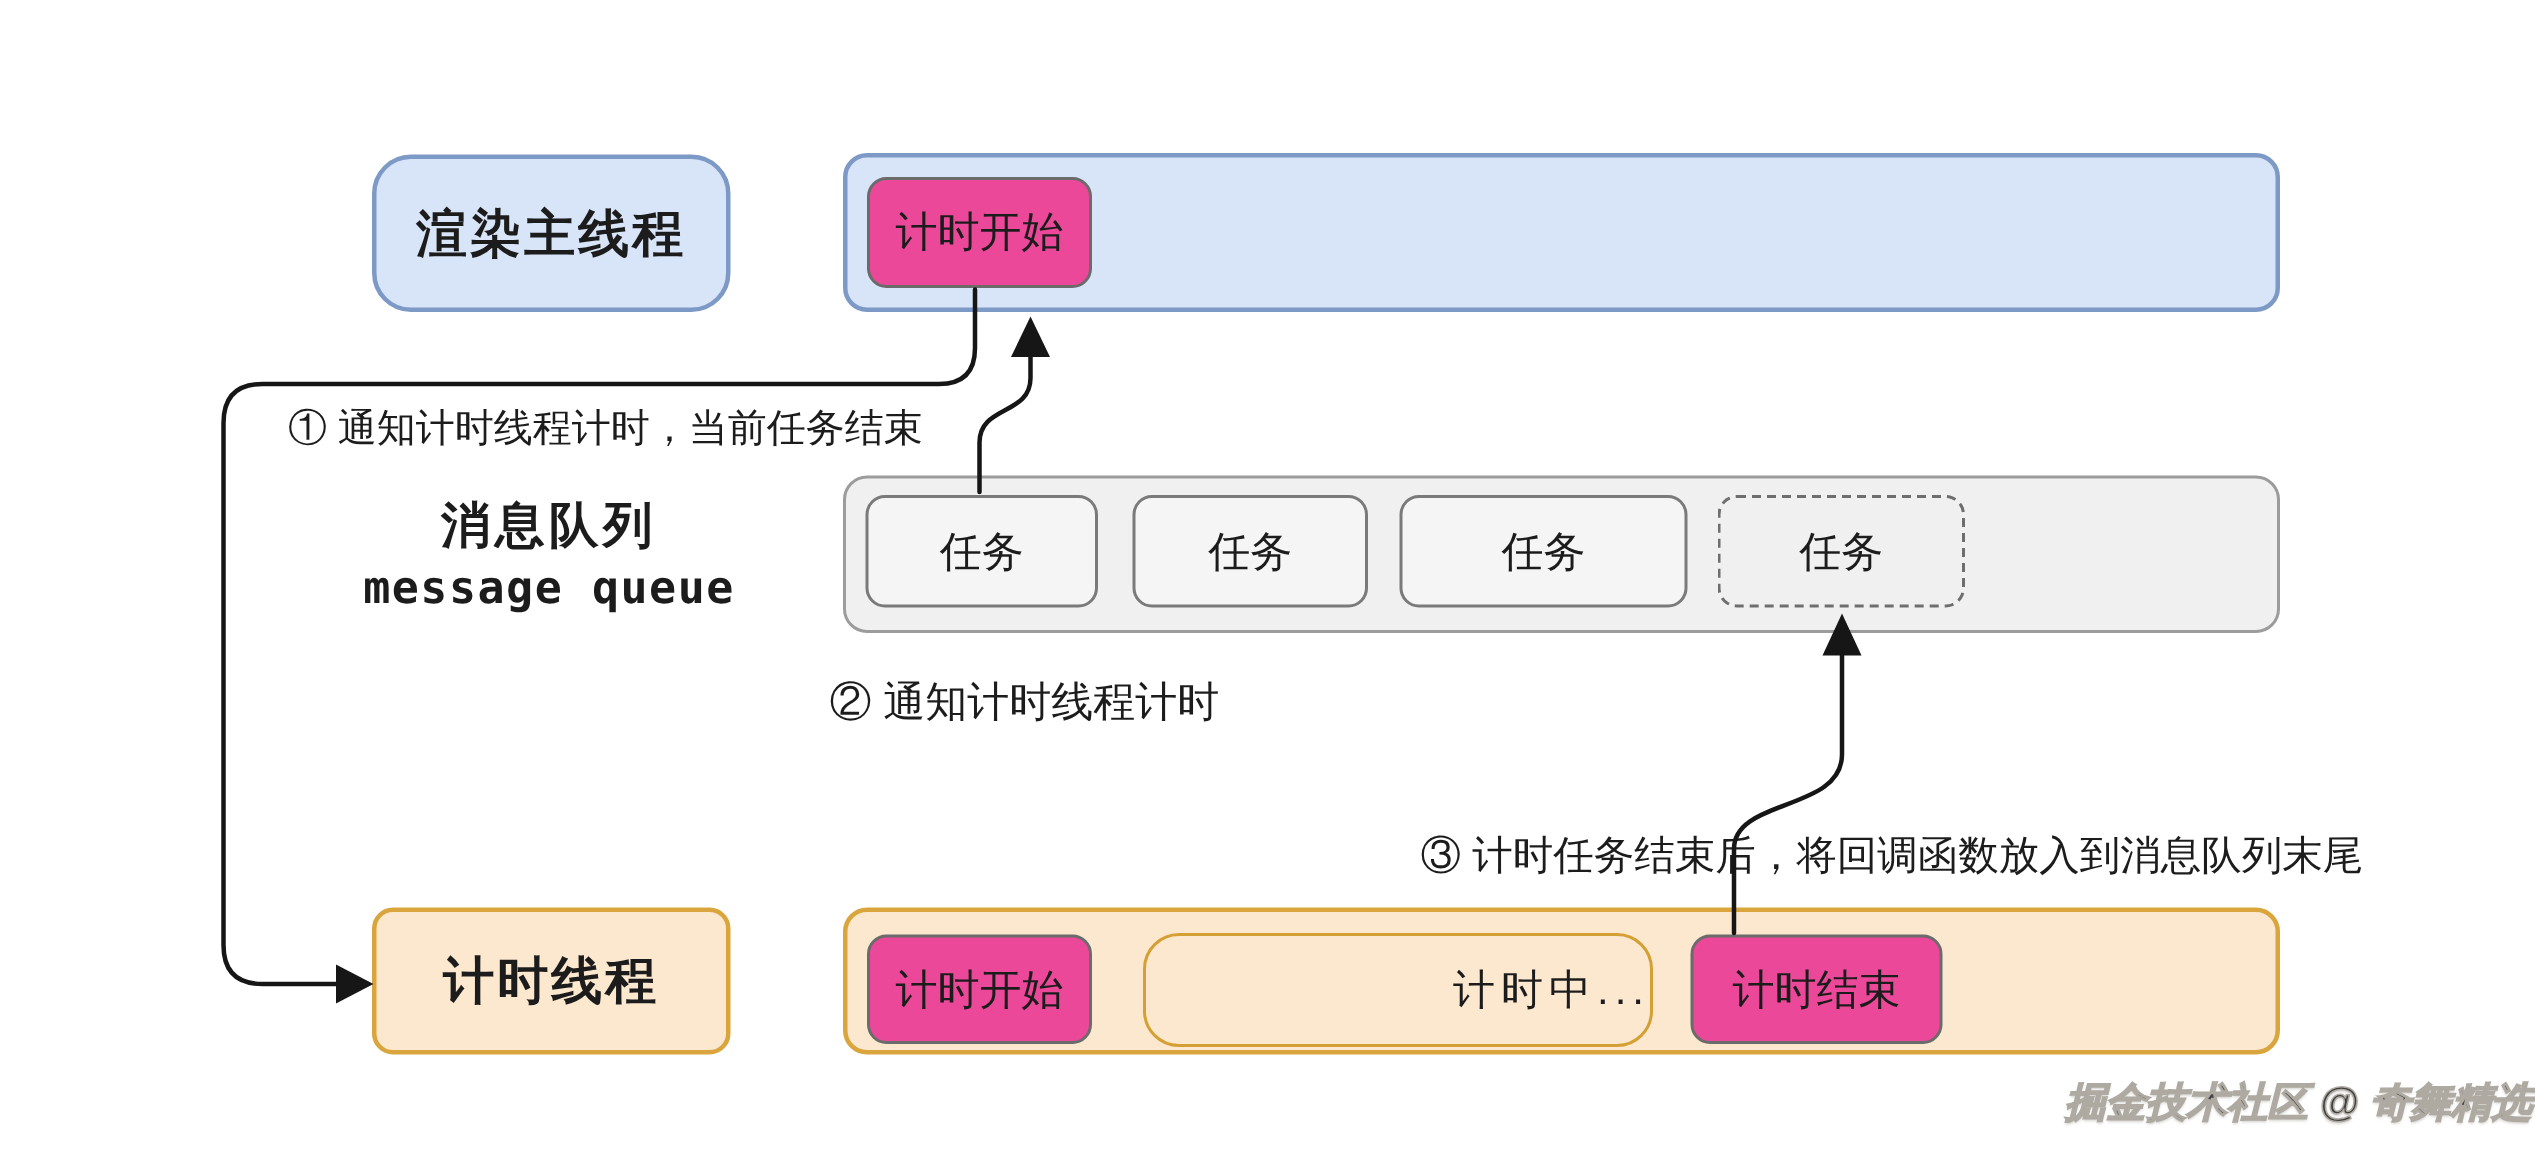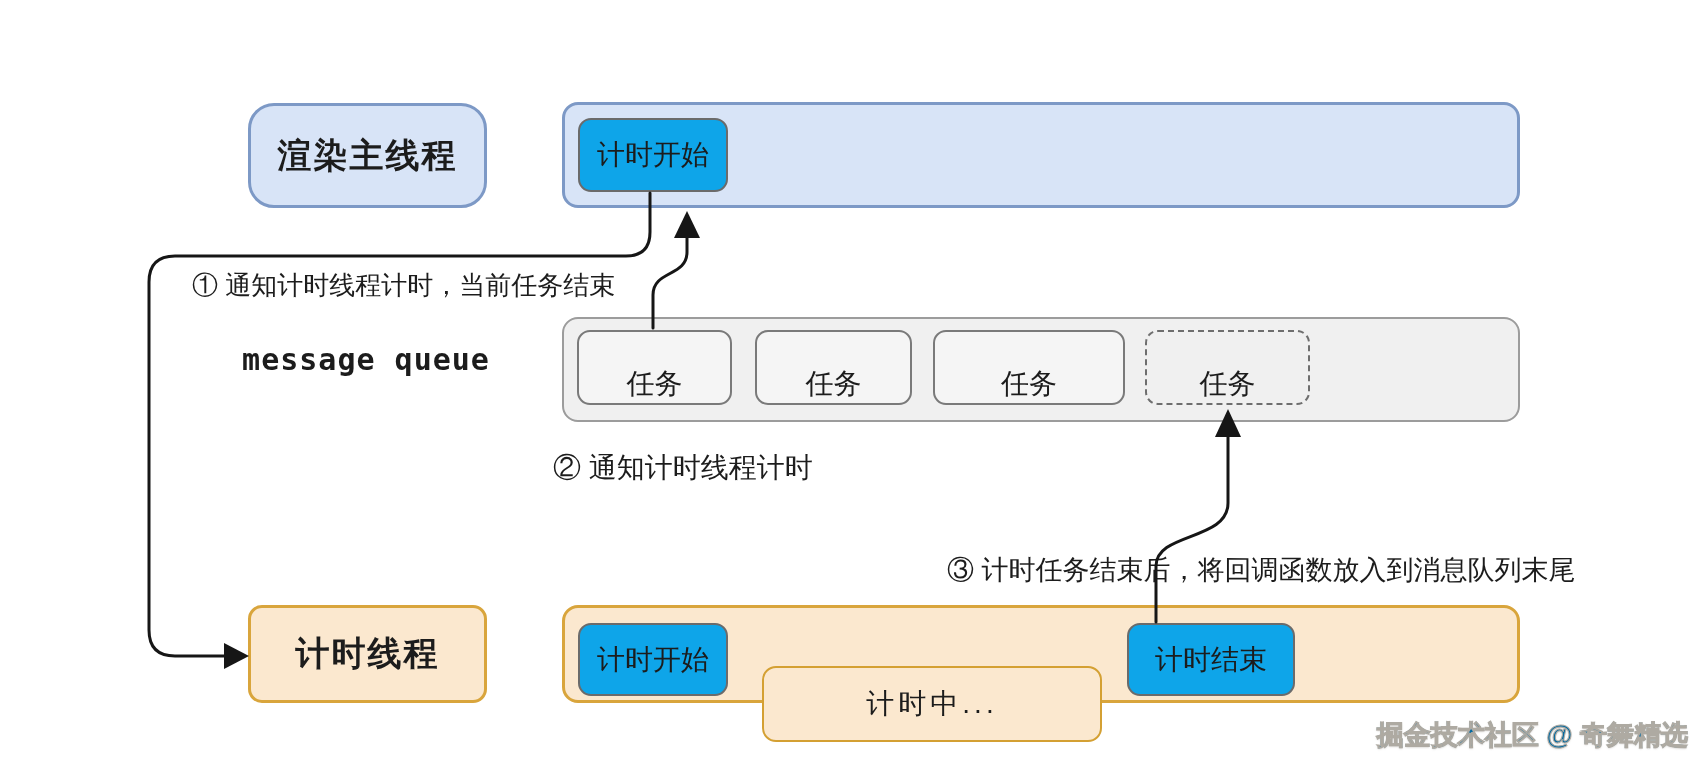--- a/index.html
+++ b/index.html
@@ -45,68 +45,68 @@
   }
   .orange-container {
     background: #fbe8cf;
     border: 3px solid #d9a53c;
     border-radius: 16px;
   }
 
   
   .chip {
     display: flex; align-items: center; justify-content: center;
-    background: #0ea5e9;
+    background: #ec4899;
     border: 2.5px solid #6b6b6b;
     border-radius: 13px;
     font-size: 28px; font-weight: 500;
   }
   .task {
-    display: flex; align-items: flex-end; justify-content: center;
+    display: flex; align-items: center; justify-content: center;
     background: #f5f5f5;
     border: 2.5px solid #7a7a7a;
     border-radius: 13px;
     font-size: 28px; font-weight: 500;
   }
   .task-dashed {
     background: transparent;
     border: 2.5px dashed #6e6e6e;
   }
   .timing-box {
-    display: flex; align-items: center; justify-content: center;
+    display: flex; align-items: center; justify-content: flex-end;
     background: #fbe8cf;
     border: 2.5px solid #d4a033;
-    border-radius: 14px;
+    border-radius: 24px;
     font-size: 28px; font-weight: 500;
     letter-spacing: 4px;
-    margin-top: 44px;
   }
 
   
   .queue-label { text-align: center; line-height: 1.0; }
   .queue-label .zh { font-size: 33px; font-weight: 700; letter-spacing: 3px; }
   .queue-label .en {
     margin-top: 12px;
     font-family: "DejaVu Sans Mono", monospace;
     font-size: 30px; font-weight: 700; letter-spacing: 1px;
   }
 
   
   .note { font-weight: 500; white-space: nowrap; }
   .note-1 { font-size: 26px; margin-left: 24px; }
   .note-2 { font-size: 28px; }
   .note-3 { font-size: 27px; }
 
   
   .watermark {
     font-size: 27px; font-weight: 700;
-    color: #0369a1;
+    color: #404040;
     -webkit-text-stroke: 1px #aeaaa2;
     text-shadow: 0 1px 2px rgba(120,115,105,0.35);
     white-space: nowrap;
+    font-style: italic;
   }
 
   
   svg.flow { position: absolute; left: 0; top: 0; pointer-events: none; }
   svg.flow path.shaft { fill: none; stroke: #161616; stroke-width: 3; stroke-linecap: round; }
   svg.flow path.head { fill: #161616; stroke: none; }
 </style>
 </head>
 <body>
 
@@ -118,20 +118,21 @@
 
   <div class="abs blue-container" style="left:562px; top:102px; width:958px; height:106px;"></div>
 
   <div class="abs chip" style="left:578px; top:118px; width:150px; height:74px;">
     <span>计时开始</span>
   </div>
 
   <div class="abs note note-1" style="left:168px; top:268px;">① 通知计时线程计时，当前任务结束</div>
 
   <div class="abs queue-label" style="left:228px; top:333px; width:276px;">
+    <div class="zh">消息队列</div>
     <div class="en">message queue</div>
   </div>
 
   <div class="abs gray-container" style="left:562px; top:317px; width:958px; height:105px;"></div>
 
   <div class="abs task" style="left:577px; top:330px; width:155px; height:75px;">
     <span>任务</span>
   </div>
   <div class="abs task" style="left:755px; top:330px; width:157px; height:75px;">
     <span>任务</span>

